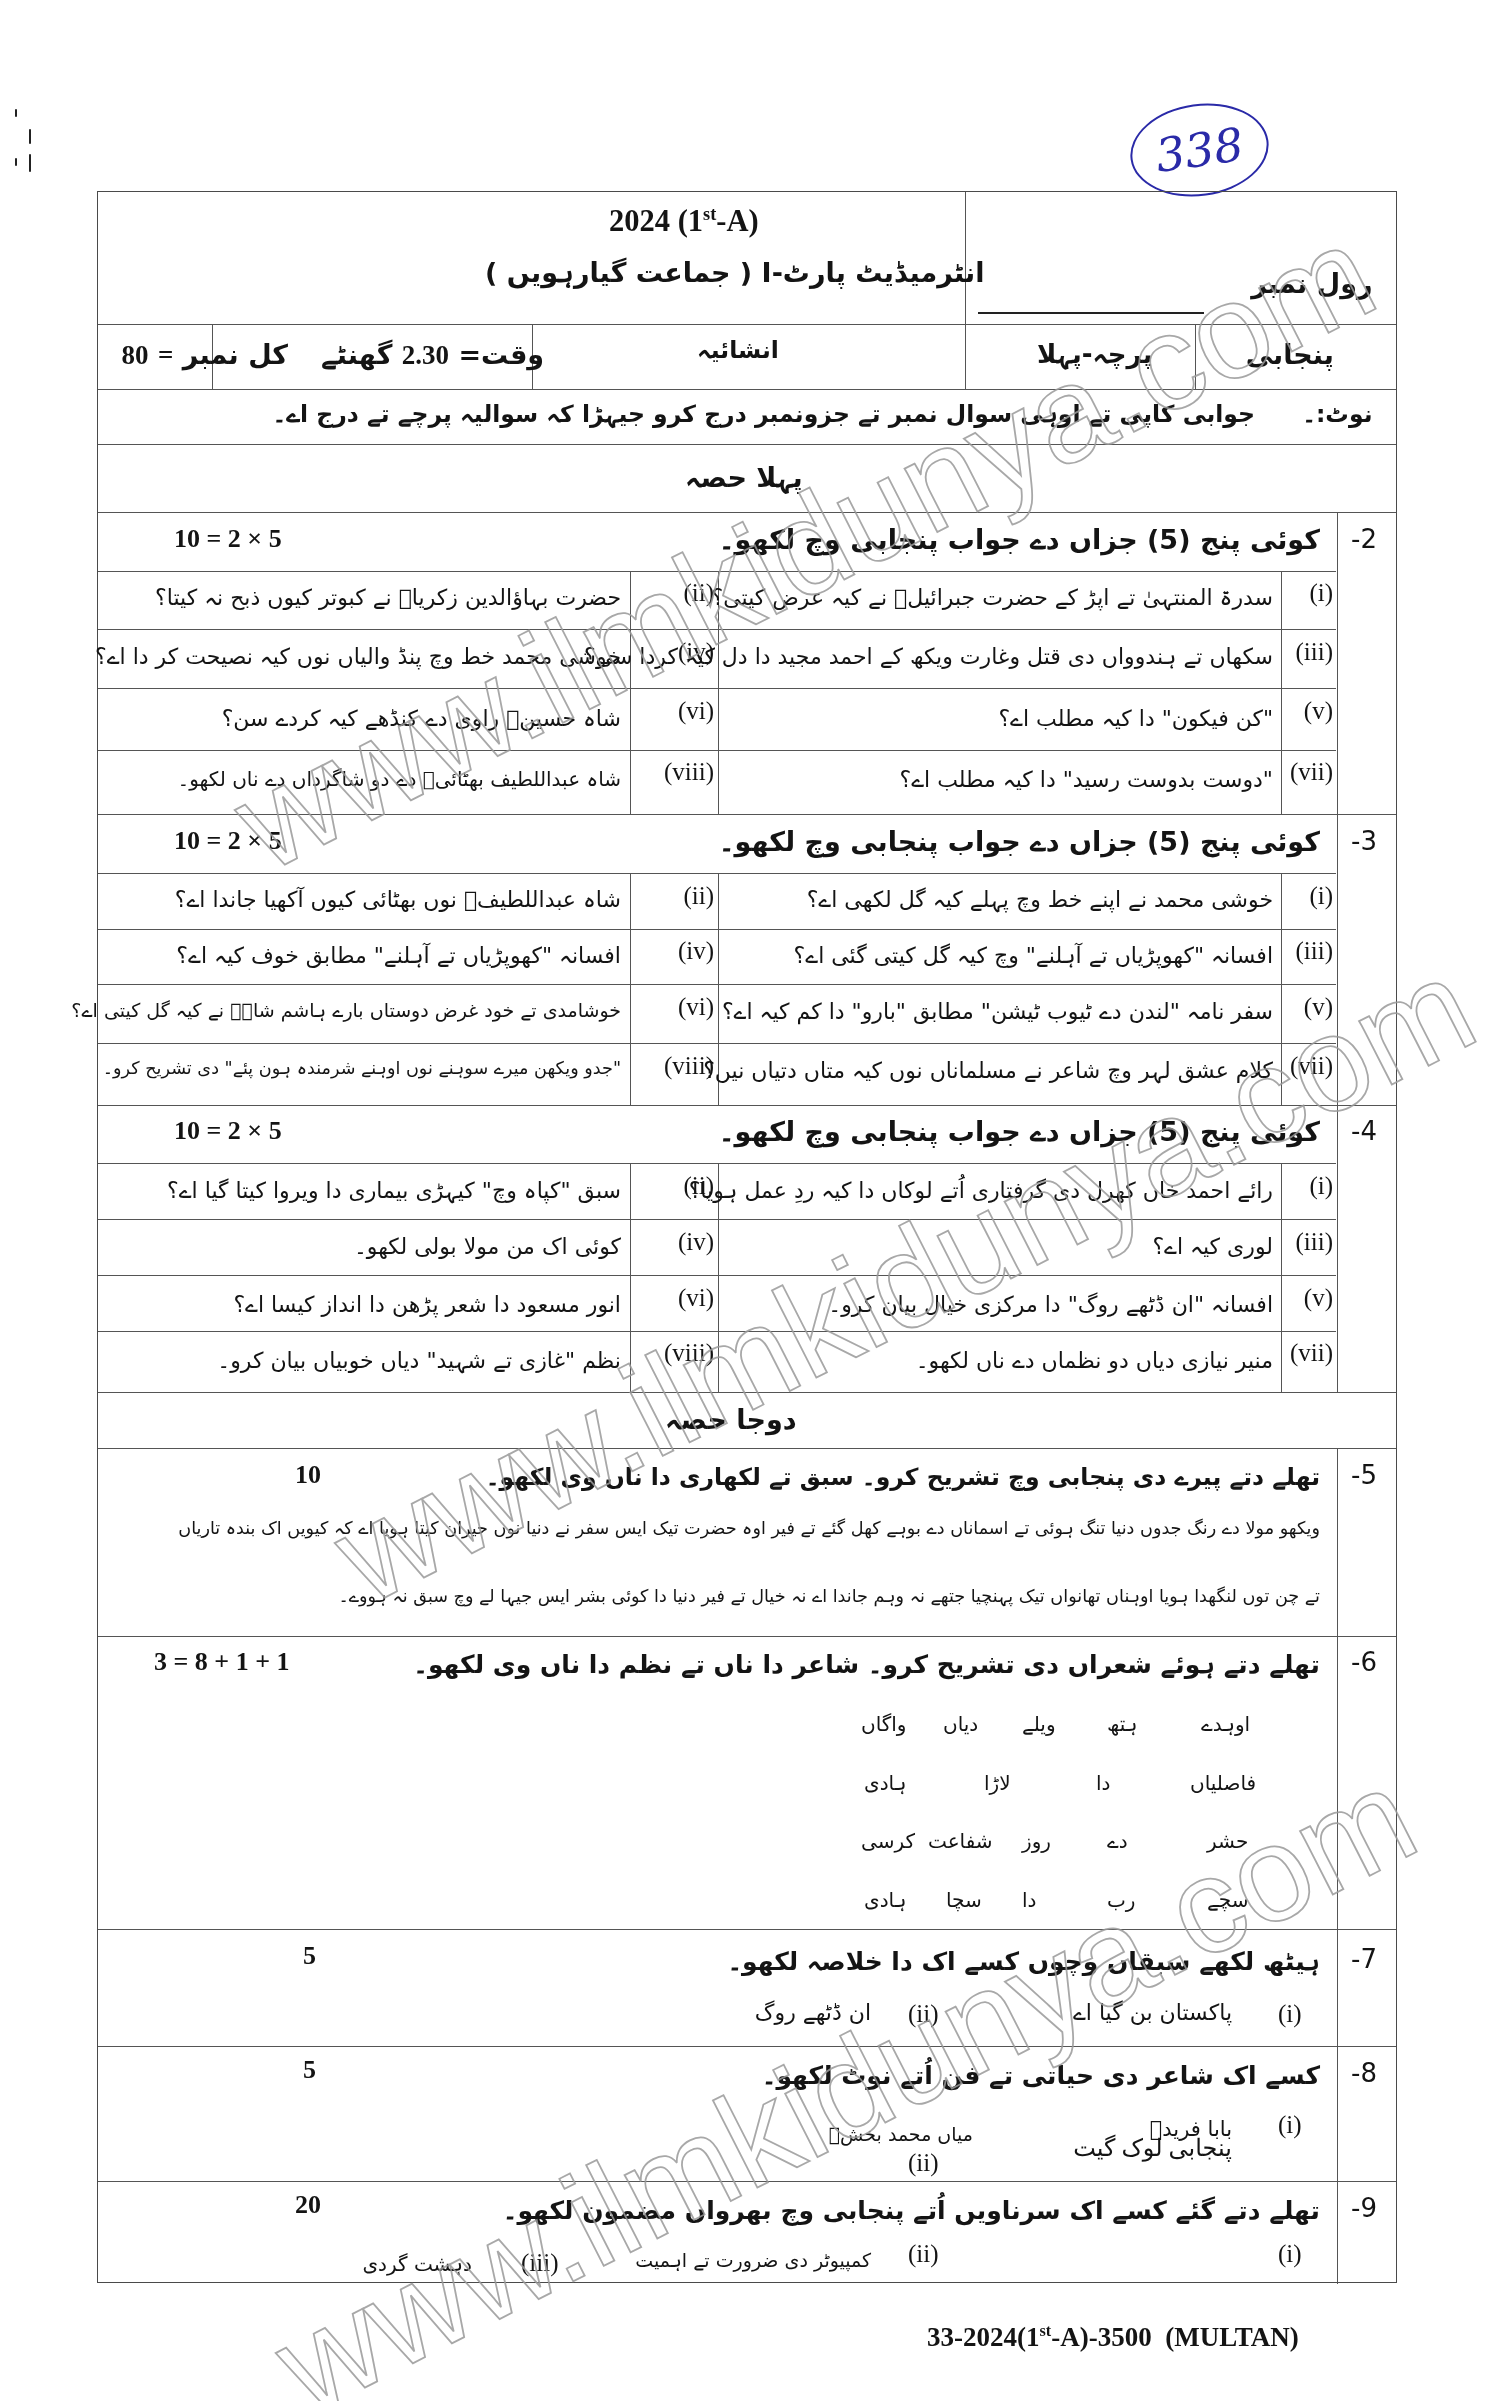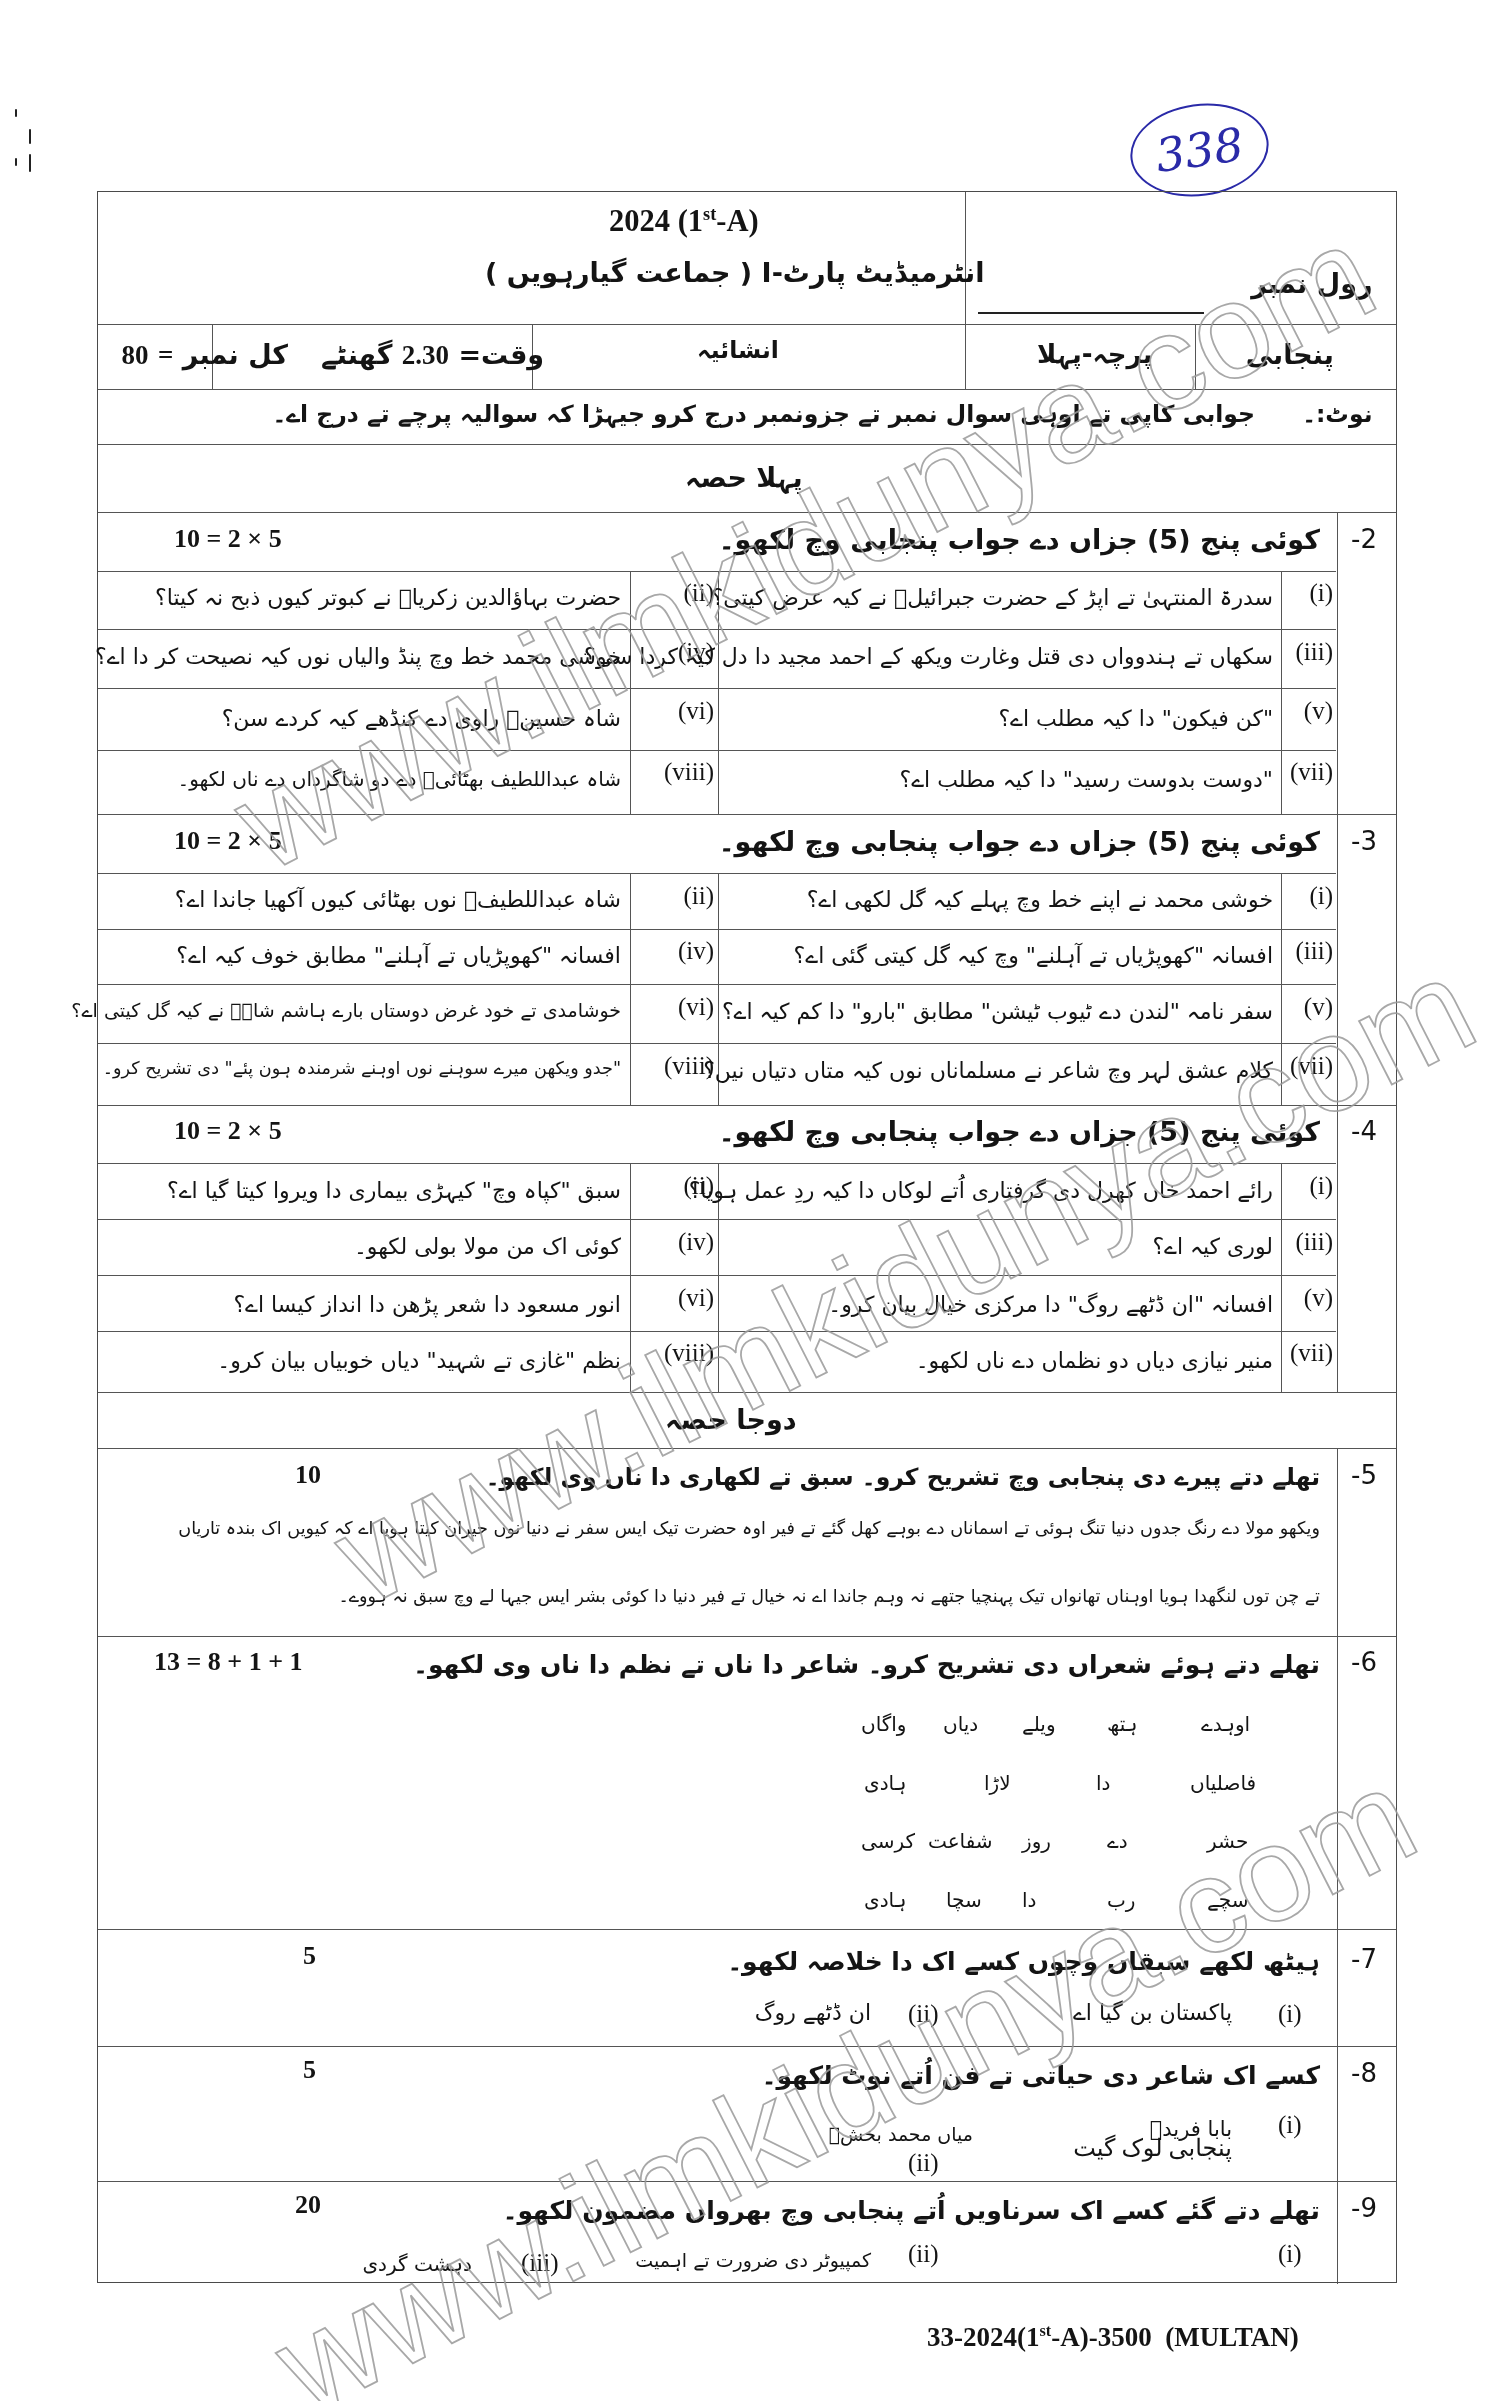--- a/index.html
+++ b/index.html
@@ -250,21 +250,21 @@
   <div class="t qnum" style="left:1253px;top:1268px;">-5</div>
   <div class="t ur head" style="right:76px;top:1271px;font-size:23.5px;">تھلے دتے پیرے دی پنجابی وچ تشریح کرو۔ سبق تے لکھاری دا ناں وی لکھو۔</div>
   <div class="t marks" style="left:197px;top:1268px;">10</div>
   <div class="t ur" style="right:76px;top:1326px;font-size:17.6px;">ویکھو مولا دے رنگ جدوں دنیا تنگ ہوئی تے اسماناں دے بوہے کھل گئے تے فیر اوہ حضرت تیک ایس سفر نے دنیا نوں حیران کیتا ہویا اے کہ کیویں اک بندہ تاریاں</div>
   <div class="t ur" style="right:76px;top:1394px;font-size:17.6px;">تے چن توں لنگھدا ہویا اوہناں تھانواں تیک پہنچیا جتھے نہ وہم جاندا اے نہ خیال تے فیر دنیا دا کوئی بشر ایس جیہا لے وچ سبق نہ ہووے۔</div>
 
   <div class="hl" style="top:1444px;"></div>
 
   <div class="t qnum" style="left:1253px;top:1455px;">-6</div>
   <div class="t ur head" style="right:76px;top:1458px;font-size:25px;">تھلے دتے ہوئے شعراں دی تشریح کرو۔ شاعر دا ناں تے نظم دا ناں وی لکھو۔</div>
-  <div class="t marks" style="left:56px;top:1455px;">13 = 8 + 1 + 1</div>
+  <div class="t marks" style="left:56px;top:1455px;">3 = 8 + 1 + 1</div>
 
   <div>
     <div>
       <div class="t ur" style="left:1103px;top:1520px;font-size:20px;">اوہدے</div>
       <div class="t ur" style="left:1009px;top:1520px;font-size:20px;">ہتھ</div>
       <div class="t ur" style="left:924px;top:1520px;font-size:20px;">ویلے</div>
       <div class="t ur" style="left:845px;top:1520px;font-size:20px;">دیاں</div>
       <div class="t ur" style="left:763px;top:1520px;font-size:20px;">واگاں</div>
     </div>
     <div>

